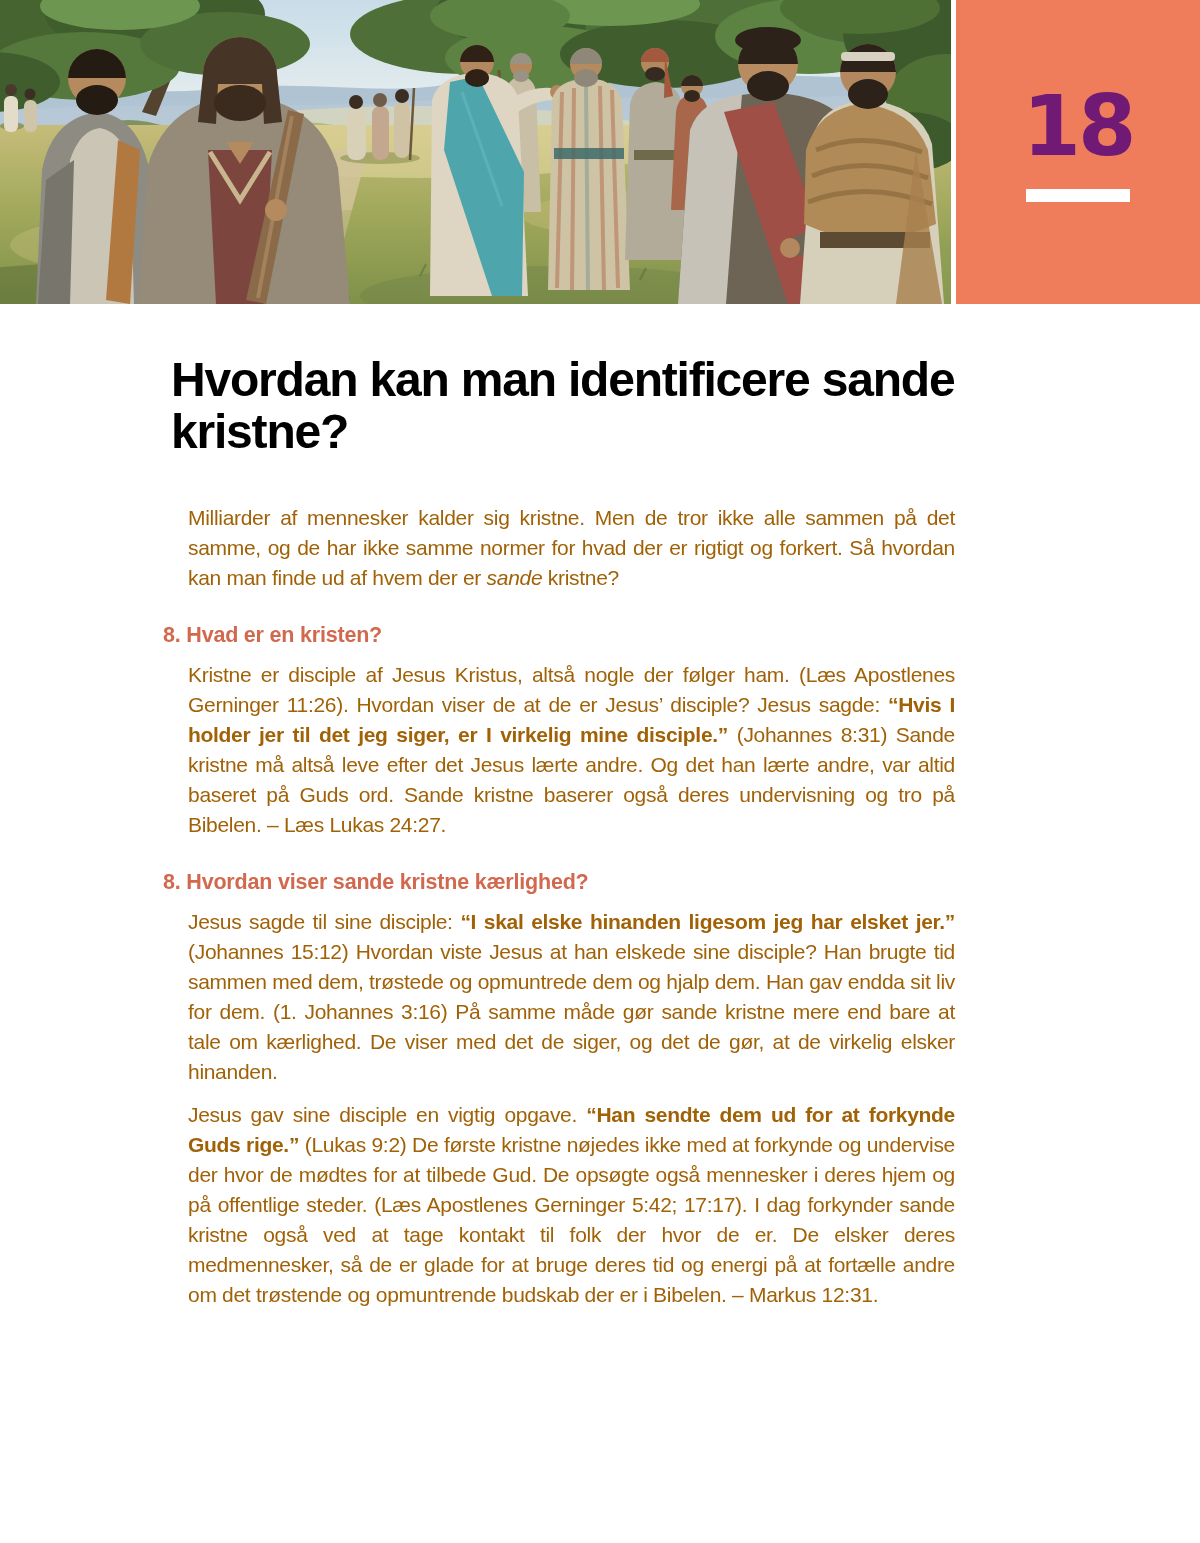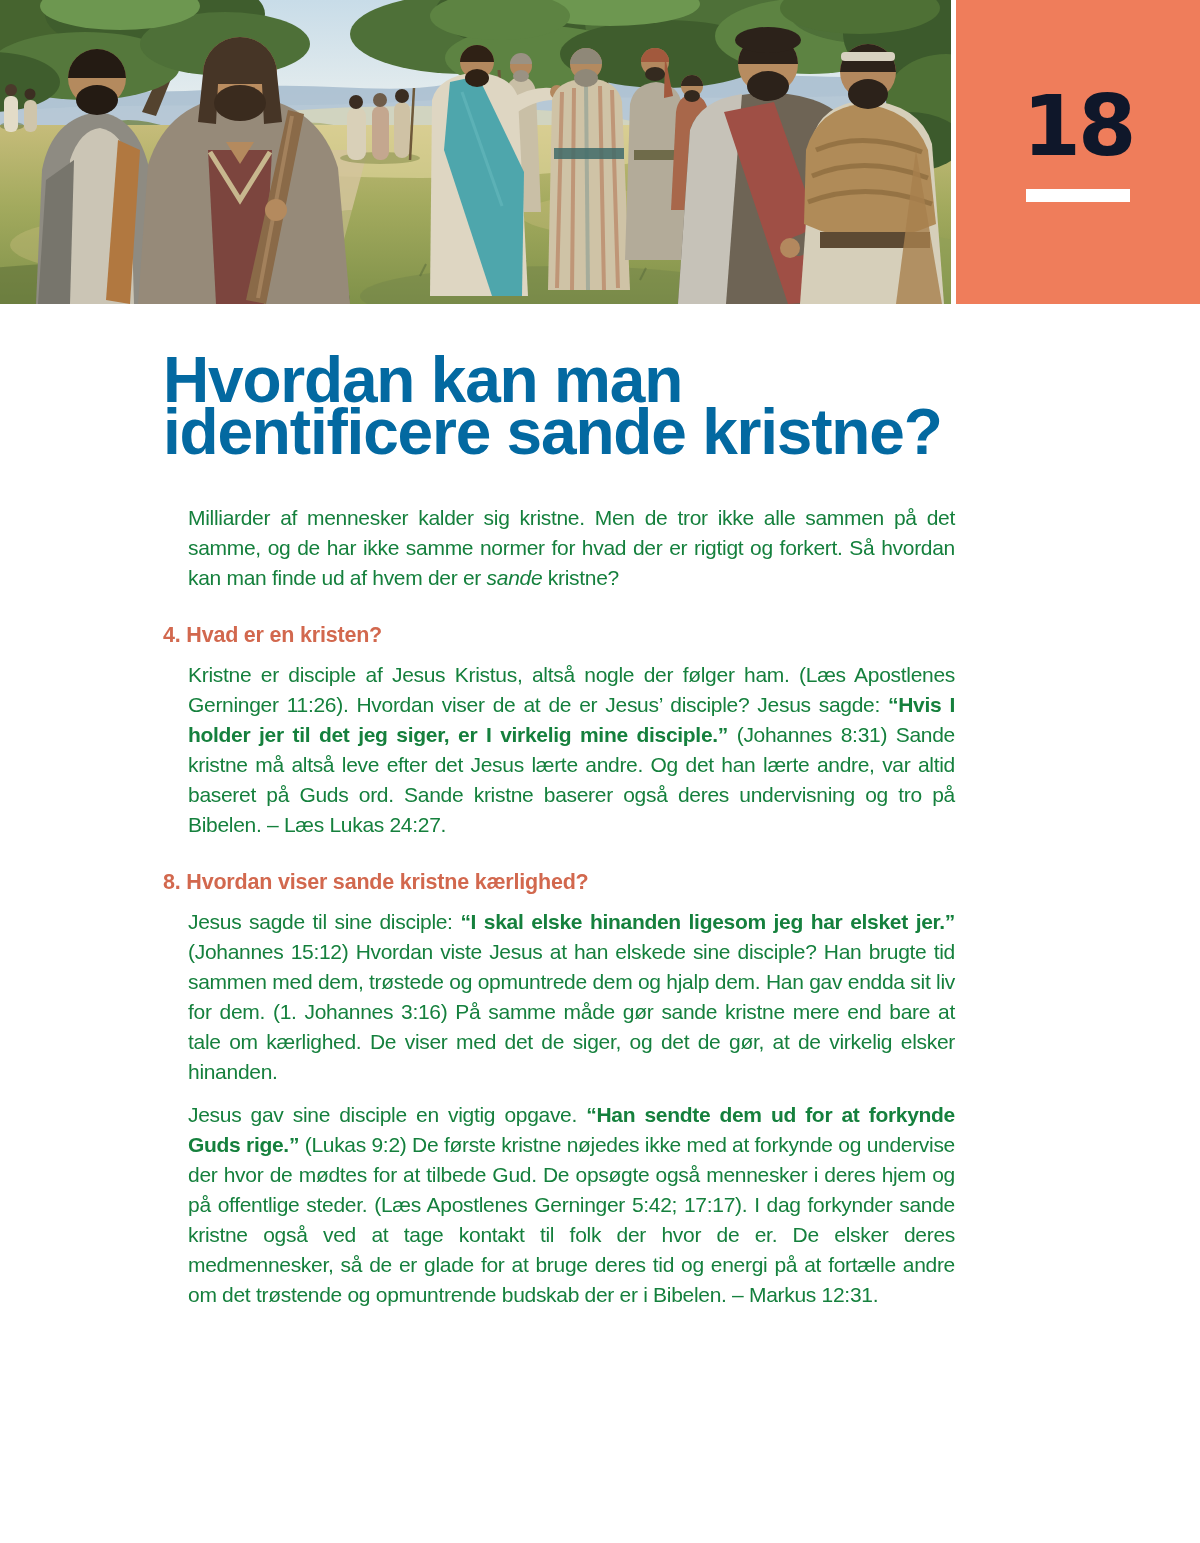--- a/index.html
+++ b/index.html
@@ -3,27 +3,27 @@
 <meta charset="utf-8">
 <style>
   html,body{margin:0;padding:0;background:#fff;}
   body{font-family:"Liberation Sans",sans-serif;color:#1c1c1c;}
   .page{position:relative;width:1200px;height:1543px;background:#ffffff;overflow:hidden;}
 
   
   .header{display:flex;height:304px;}
   .photo{width:951px;height:304px;flex:none;display:block;}
   .badge{flex:1;margin-left:5px;background:var(--accent,#ef7d5b);display:flex;flex-direction:column;align-items:center;padding-top:84px;box-sizing:border-box;}
-  .lesson-number{font-family:"DejaVu Sans",sans-serif;font-weight:700;font-size:84px;line-height:1;color:#0f172a;letter-spacing:-3px;}
+  .lesson-number{font-family:"DejaVu Sans",sans-serif;font-weight:700;font-size:84px;line-height:1;color:#701a75;letter-spacing:-3px;}
   .badge-bar{width:104px;height:13px;background:#ffffff;margin-top:21px;}
 
   
   .content{margin-left:163px;width:792px;}
-  .title{margin:50px 0 0 0;font-size:64px;line-height:52px;font-weight:700;letter-spacing:-1.2px;color:#0369a1;}
-  .intro,.para{margin:13px 0 0 25px;font-size:21px;line-height:30px;letter-spacing:-0.3px;text-align:justify;hyphens:auto;color:#15803d;}
+  .title{margin:50px 0 0 8px;font-size:48px;line-height:52px;font-weight:700;letter-spacing:-1.2px;color:#000000;}
+  .intro,.para{margin:13px 0 0 25px;font-size:21px;line-height:30px;letter-spacing:-0.3px;text-align:justify;hyphens:auto;color:#a16207;}
   .intro{margin-top:45px;}
   .sec-heading{margin:30px 0 0 0;font-size:21.5px;line-height:24px;font-weight:700;letter-spacing:-0.2px;color:var(--heading,#d2684e);}
   .para b{font-weight:700;}
   .para i,.intro i{font-style:italic;}
 </style>
 </head>
 <body>
 
 <div class="page">
 
@@ -207,21 +207,21 @@
       <div class="badge-bar"></div>
     </div>
   </div>
 
   <div class="content">
     <h1 class="title">Hvordan kan man identificere sande kristne?</h1>
 
     <p class="intro"><span>Milliarder af mennesker kalder sig kristne. Men de tror ikke alle sammen på det samme, og de har ikke samme normer for hvad der er rigtigt og forkert. Så hvordan kan man finde ud af hvem der er </span><i>sande</i><span> kristne?</span></p>
 
     <section>
-      <h2 class="sec-heading">4. Hvad er en kristen?</h2>
+      <h2 class="sec-heading">8. Hvad er en kristen?</h2>
       <p class="para"><span>Kristne er disciple af Jesus Kristus, altså nogle der følger ham. (Læs Apostlenes Gerninger 11:26). Hvordan viser de at de er Jesus’ disciple? Jesus sagde: </span><b>“Hvis I holder jer til det jeg siger, er I virkelig mine disciple.”</b><span> (Johannes 8:31) Sande kristne må altså leve efter det Jesus lærte andre. Og det han lærte andre, var altid baseret på Guds ord. Sande kristne baserer også deres undervisning og tro på Bibelen. – Læs Lukas 24:27.</span></p>
     </section>
 
     <section>
       <h2 class="sec-heading">8. Hvordan viser sande kristne kærlighed?</h2>
       <p class="para"><span>Jesus sagde til sine disciple: </span><b>“I skal elske hinanden ligesom jeg har elsket jer.”</b><span> (Johannes 15:12) Hvordan viste Jesus at han elskede sine disciple? Han brugte tid sammen med dem, trøstede og opmuntrede dem og hjalp dem. Han gav endda sit liv for dem. (1. Johannes 3:16) På samme måde gør sande kristne mere end bare at tale om kærlighed. De viser med det de siger, og det de gør, at de virkelig elsker hinanden.</span></p>
     </section>
 
     <section>
       <p class="para"><span>Jesus gav sine disciple en vigtig opgave. </span><b>“Han sendte dem ud for at forkynde Guds rige.”</b><span> (Lukas 9:2) De første kristne nøjedes ikke med at forkynde og undervise der hvor de mødtes for at tilbede Gud. De opsøgte også mennesker i deres hjem og på offentlige steder. (Læs Apostlenes Gerninger 5:42; 17:17). I dag forkynder sande kristne også ved at tage kontakt til folk der hvor de er. De elsker deres medmennesker, så de er glade for at bruge deres tid og energi på at fortælle andre om det trøstende og opmuntrende budskab der er i Bibelen. – Markus 12:31.</span></p>

